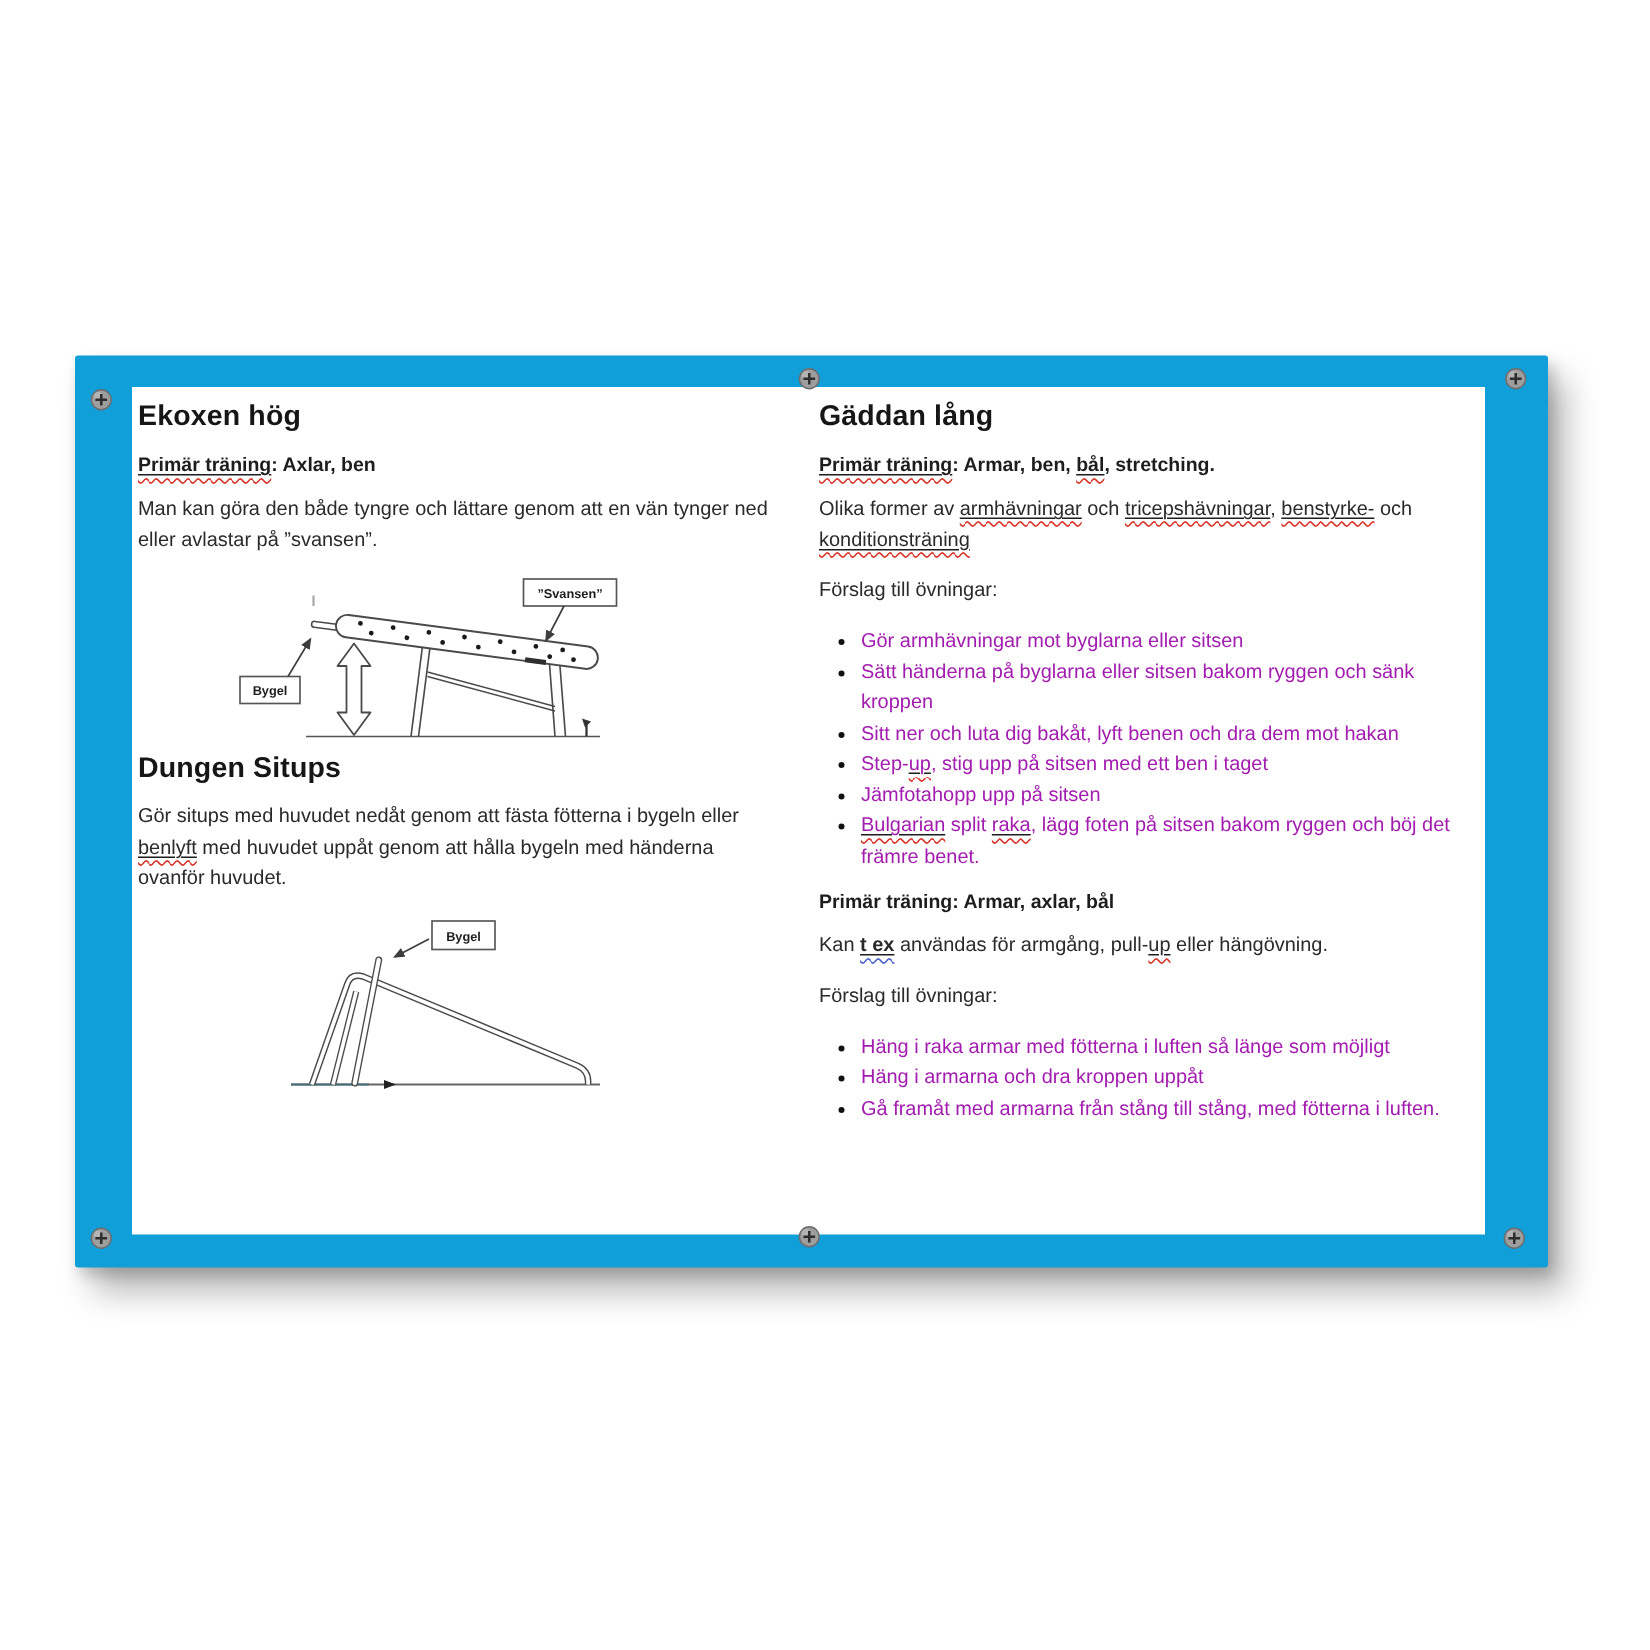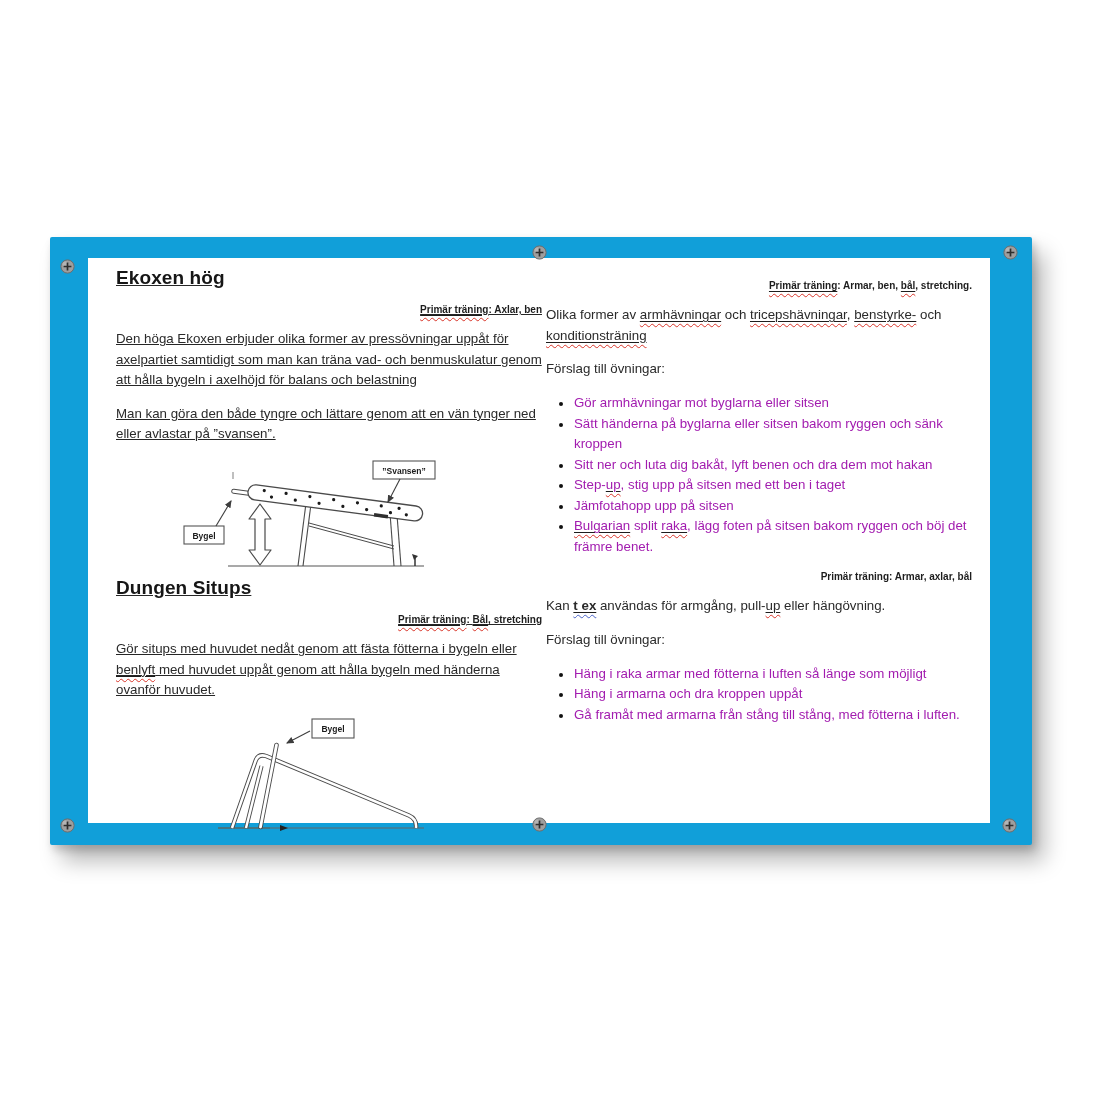--- a/index.html
+++ b/index.html
@@ -13,28 +13,28 @@
     position:absolute;left:50px;top:237px;width:982px;height:608px;
     background:#119fd9;border-radius:2px;
     box-shadow:12px 16px 22px rgba(0,0,0,0.28), 3px 5px 9px rgba(0,0,0,0.18);
   }
   .panel{
     position:absolute;left:38px;top:21px;width:902px;height:565px;
     background:#ffffff;
   }
   .screw{position:absolute;width:15px;height:15px;z-index:5;}
   .col{position:absolute;top:8px;width:426px;color:#262626;}
-  .col-left{left:28px;text-decoration:underline;}
+  .col-left{left:4px;}
   .col-right{left:458px;}
   h1.sec-title{
     font-size:19px;line-height:24px;margin:0;color:#161616;
     font-weight:bold;letter-spacing:.1px;
   }
   .subline{
-    margin-top:10px;font-size:10px;line-height:20px;font-weight:bold;color:#1d1d1d;text-align:right;
+    margin-top:10px;font-size:13px;line-height:20px;font-weight:bold;color:#1d1d1d;
   }
   .body-p{margin-top:9px;font-size:13.3px;line-height:20.5px;color:#2a2a2a;}
   ul.bullets{margin:7px 0 0 0;padding:0 0 0 27px;font-size:13.3px;line-height:20.5px;color:#a21caf;}
   ul.bullets li{padding-left:1px;}
   ul.bullets li::marker{color:#111;font-size:12px;}
   .u-solid{
     text-decoration:underline;text-decoration-color:#1d1d1d;
     text-decoration-thickness:1.2px;text-underline-offset:2px;
   }
   .wavy-red{
@@ -89,21 +89,20 @@
       <circle cx="5.4" cy="5.2" r="2.8" fill="#c6c6c6" opacity="0.55"></circle>
       <path d="M3.6 7.5 H11.4 M7.5 3.6 V11.4" stroke="#2e2e2e" stroke-width="1.7"></path>
     </svg>
 
   <div class="panel">
 
     <div class="col col-left">
 
       <h1 class="sec-title">Ekoxen hög</h1>
       <div class="subline"><span class="u-solid"><span class="wavy-red">Primär träning</span></span><span>: Axlar, ben</span></div>
-      <p class="body-p"><span>Den höga Ekoxen erbjuder olika former av pressövningar uppåt för axelpartiet samtidigt som man kan träna vad- och benmuskulatur genom att hålla bygeln i axelhöjd för balans och belastning</span></p>
       <p class="body-p"><span>Man kan göra den både tyngre och lättare genom att en vän tynger ned eller avlastar på ”svansen”.</span></p>
 
       <svg class="diagram d1" width="260" height="118" viewBox="0 0 260 118">
         <defs>
           <marker id="ah1" markerWidth="8" markerHeight="8" refX="6" refY="3" orient="auto">
             <path d="M0,0 L7,3 L0,6 Z" fill="#3d3d3d"></path>
           </marker>
         </defs>
 
         <line x1="52" y1="108" x2="248" y2="108" stroke="#555" stroke-width="1.1"></line>
@@ -155,21 +154,20 @@
         </g>
 
         <g>
           <rect x="8" y="68" width="40" height="18" fill="#fff" stroke="#555" stroke-width="1.1"></rect>
           <text x="28" y="80.5" text-anchor="middle">Bygel</text>
           <line x1="40" y1="68" x2="55" y2="43" stroke="#3d3d3d" stroke-width="1.1" marker-end="url(#ah1)"></line>
         </g>
       </svg>
 
       <h1 class="sec-title mt22">Dungen Situps</h1>
-      <div class="subline"><span class="u-solid"><span class="wavy-red">Primär träning</span></span><span>: </span><span class="u-solid"><span class="wavy-red">Bål</span></span><span>, stretching</span></div>
       <p class="body-p"><span>Gör situps med huvudet nedåt genom att fästa fötterna i bygeln eller </span><span class="u-solid"><span class="wavy-red">benlyft</span></span><span> med huvudet uppåt genom att hålla bygeln med händerna ovanför huvudet.</span></p>
 
       <svg class="diagram d2" width="218" height="120" viewBox="0 0 218 120">
         <defs>
           <marker id="ah2" markerWidth="8" markerHeight="8" refX="6" refY="3" orient="auto">
             <path d="M0,0 L7,3 L0,6 Z" fill="#3d3d3d"></path>
           </marker>
         </defs>
 
         <line x1="6" y1="114" x2="212" y2="114" stroke="#666" stroke-width="1.2"></line>
@@ -188,20 +186,21 @@
         <g>
           <rect x="100" y="5" width="42" height="19" fill="#fff" stroke="#555" stroke-width="1.1"></rect>
           <text x="121" y="18" text-anchor="middle">Bygel</text>
           <line x1="98" y1="17" x2="75" y2="29" stroke="#3d3d3d" stroke-width="1.1" marker-end="url(#ah2)"></line>
         </g>
       </svg>
     </div>
 
     <div class="col col-right">
 
+      <h1 class="sec-title">Gäddan lång</h1>
       <div class="subline"><span class="u-solid"><span class="wavy-red">Primär träning</span></span><span>: Armar, ben, </span><span class="u-solid"><span class="wavy-red">bål</span></span><span>, stretching.</span></div>
       <p class="body-p"><span>Olika former av </span><span class="u-solid"><span class="wavy-red">armhävningar</span></span><span> och </span><span class="u-solid"><span class="wavy-red">tricepshävningar</span></span><span>, </span><span class="u-solid"><span class="wavy-red">benstyrke-</span></span><span> och </span><span class="u-solid"><span class="wavy-red">konditionsträning</span></span></p>
       <p class="body-p">Förslag till övningar:</p>
       <ul class="bullets">
         <li><span>Gör armhävningar mot byglarna eller sitsen</span></li>
         <li><span>Sätt händerna på byglarna eller sitsen bakom ryggen och sänk kroppen</span></li>
         <li><span>Sitt ner och luta dig bakåt, lyft benen och dra dem mot hakan</span></li>
         <li><span>Step-</span><span class="u-solid"><span class="wavy-red">up</span></span><span>, stig upp på sitsen med ett ben i taget</span></li>
         <li><span>Jämfotahopp upp på sitsen</span></li>
         <li><span class="u-solid"><span class="wavy-red">Bulgarian</span></span><span> split </span><span class="u-solid"><span class="wavy-red">raka</span></span><span>, lägg foten på sitsen bakom ryggen och böj det främre benet.</span></li>

